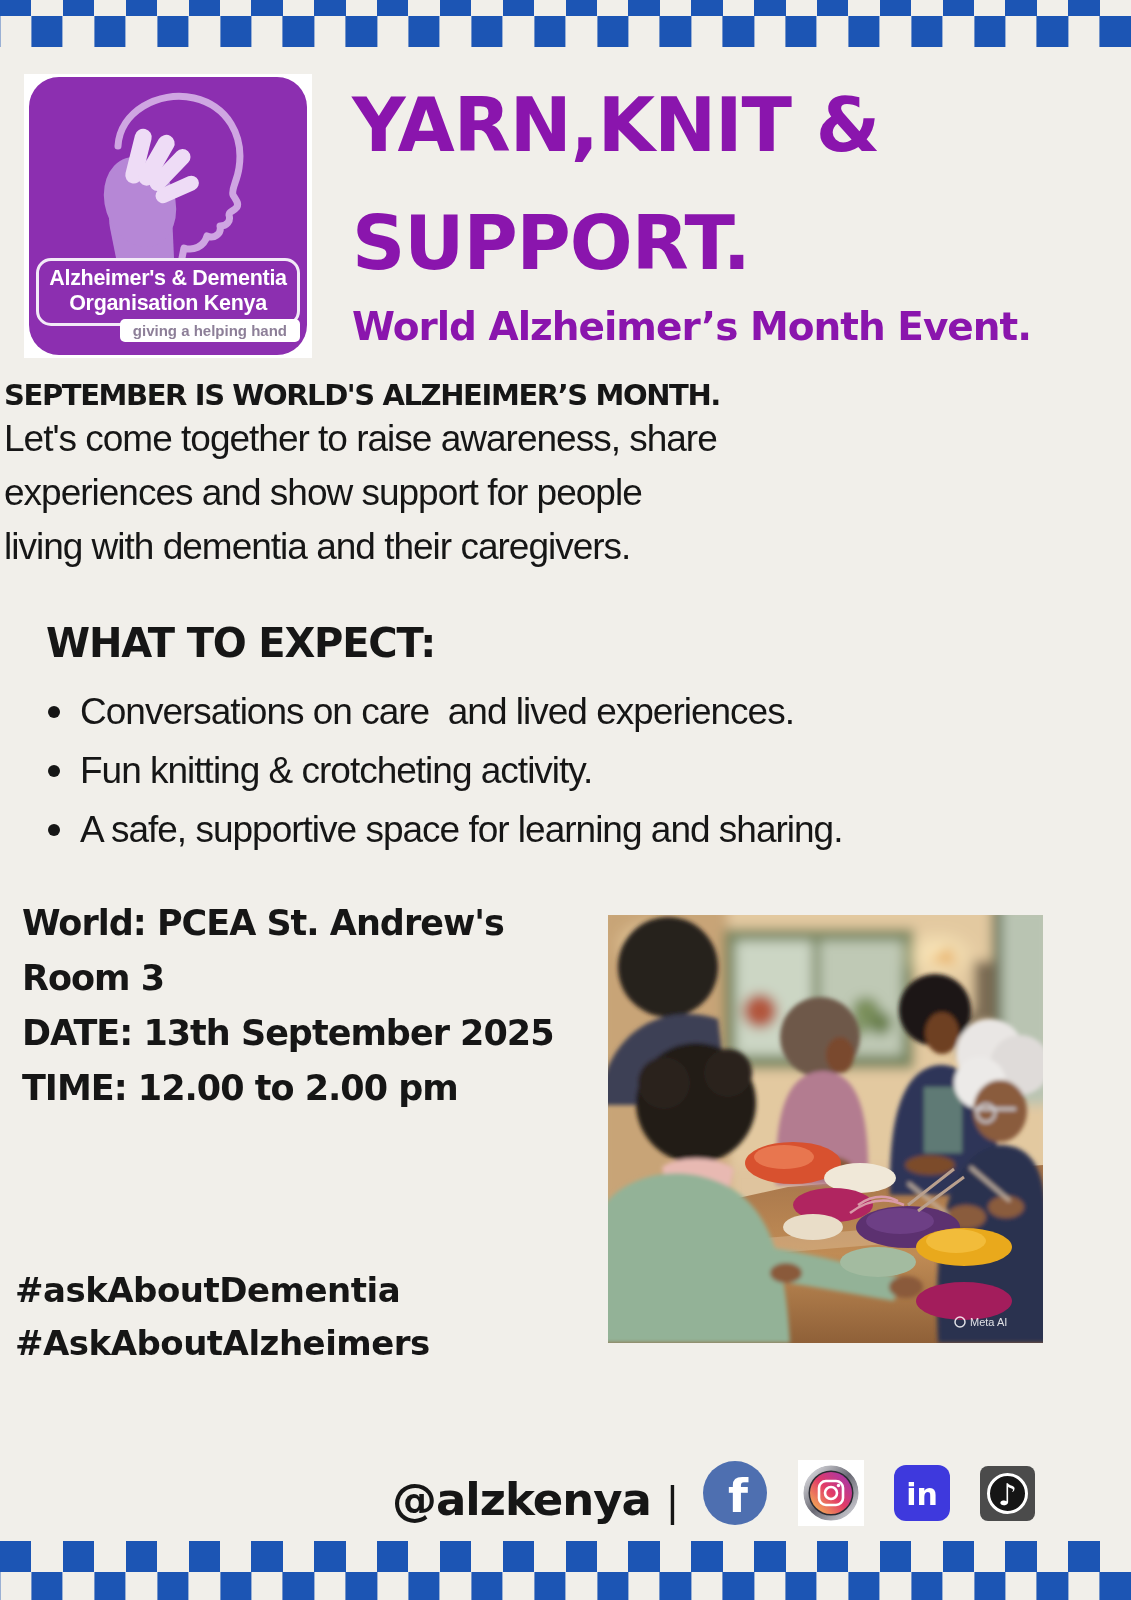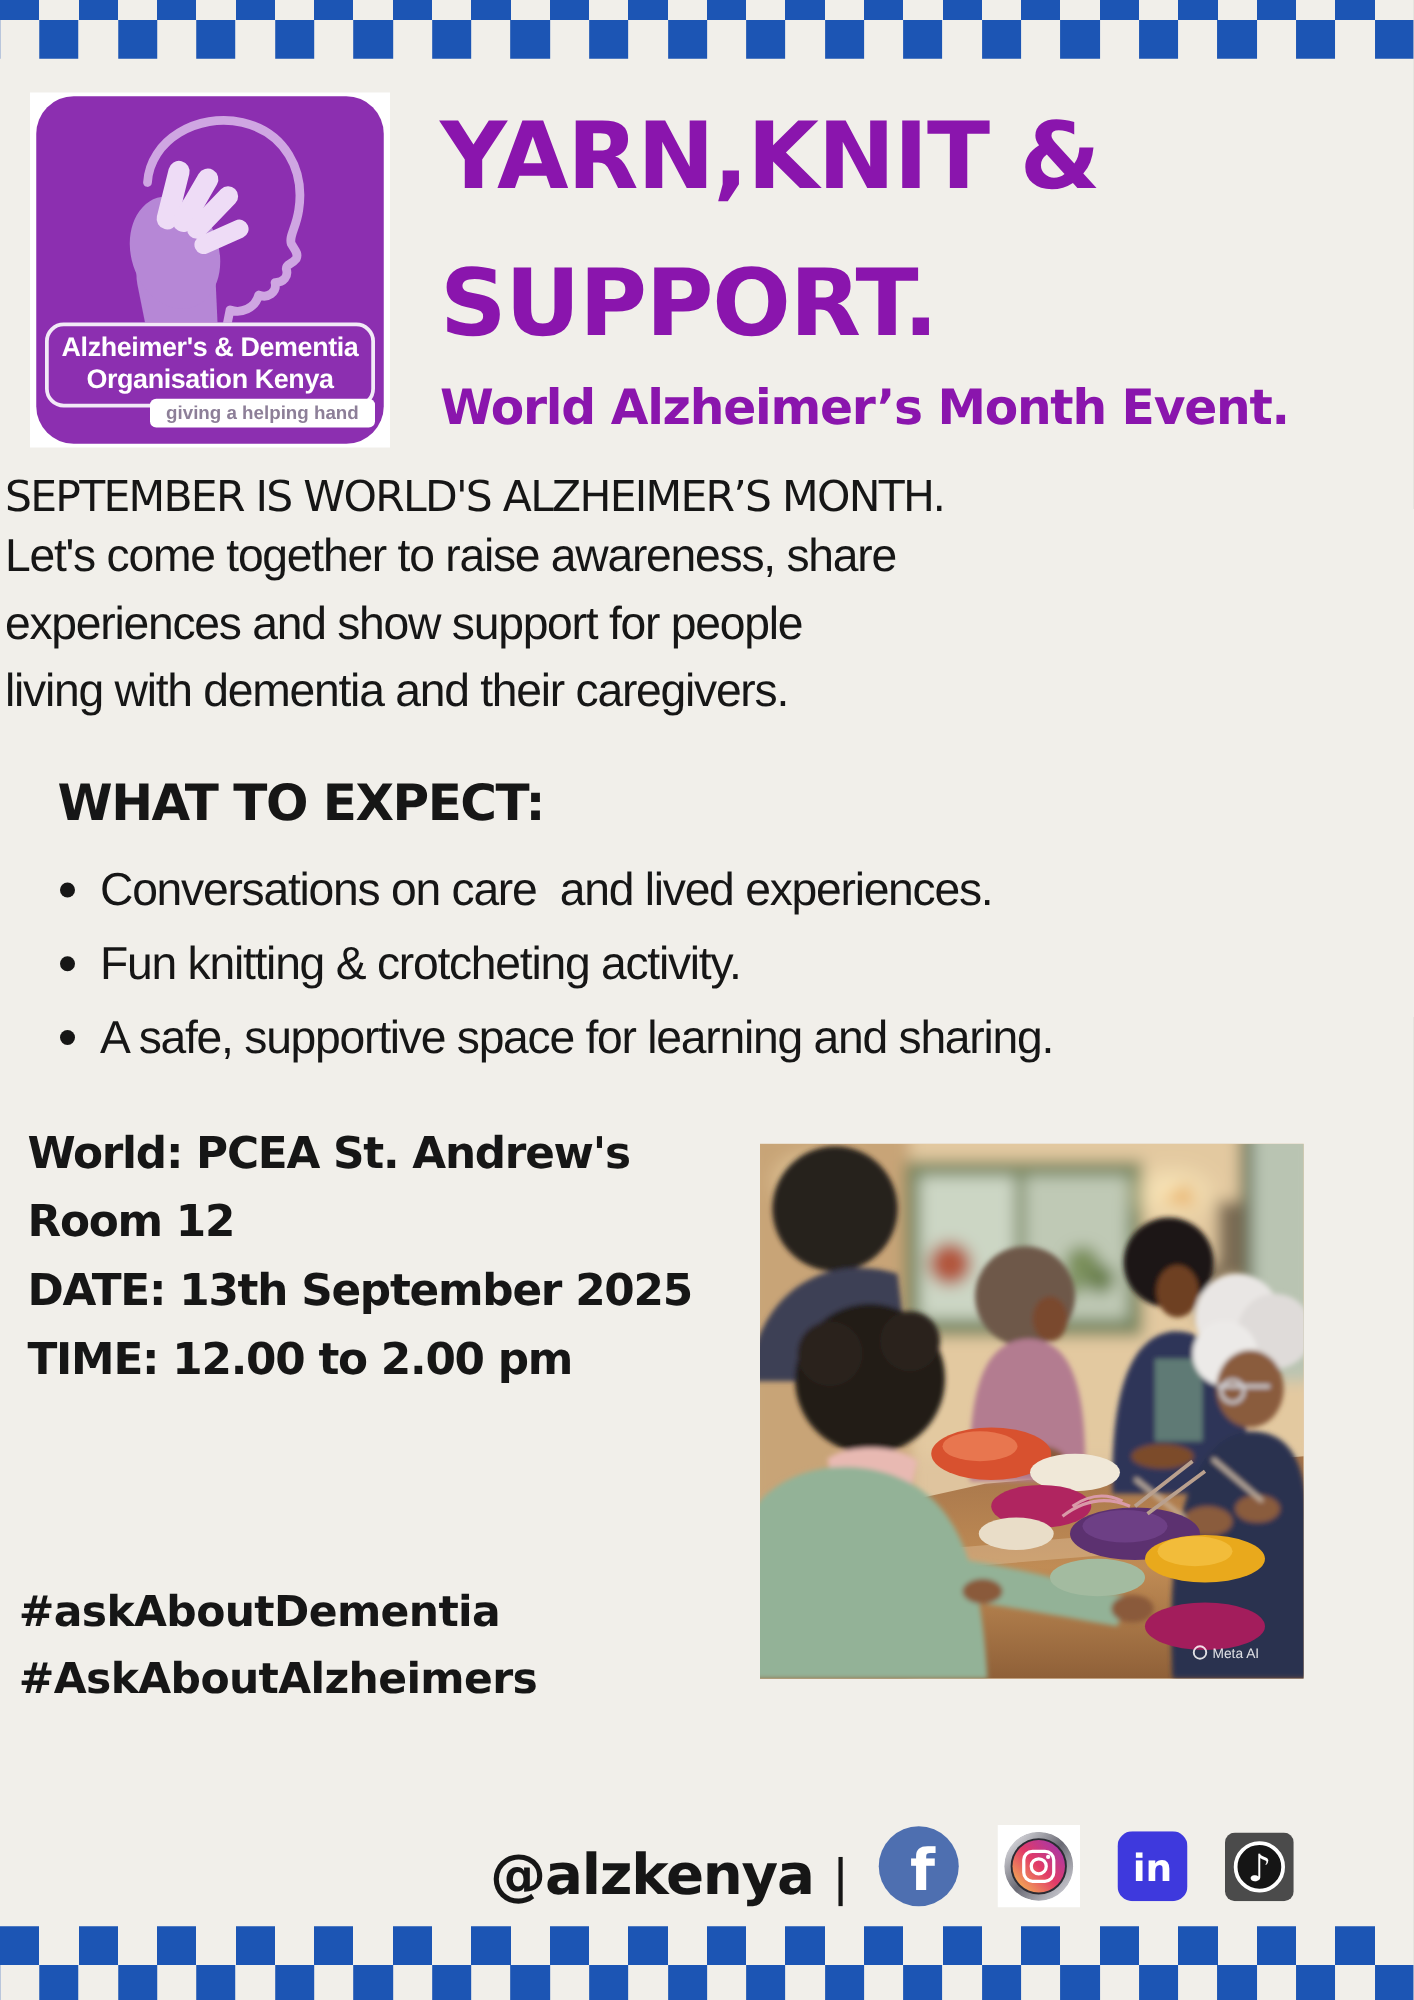--- a/index.html
+++ b/index.html
@@ -43,21 +43,21 @@
     padding:3px 13px;font-size:15px;font-weight:600;color:#8d7f98;}
   
   .title-wrap{position:absolute;left:352px;top:66px;width:736px;text-align:left;}
   .title-line{font-family:"DejaVu Sans","Liberation Sans",sans-serif;
     font-weight:bold;font-size:74px;line-height:118px;color:var(--purple);letter-spacing:-1px;}
   .subtitle{font-family:"DejaVu Sans","Liberation Sans",sans-serif;
     font-weight:bold;font-size:39px;color:var(--purple);margin-top:2px;letter-spacing:-1px;}
   
   .intro{position:absolute;left:4px;top:378px;width:1030px;}
   .intro-heading{font-family:"DejaVu Sans","Liberation Sans",sans-serif;
-    font-weight:normal;font-size:34px;letter-spacing:-1.4px;}
+    font-weight:bold;font-size:29px;letter-spacing:-1.4px;}
   .intro-line{font-size:37px;letter-spacing:-1px;line-height:54px;}
   .intro .intro-line:first-of-type{margin-top:10px;}
   
   .expect{position:absolute;left:22px;top:620px;width:1090px;margin-left:24px;}
   .expect-heading{font-family:"DejaVu Sans","Liberation Sans",sans-serif;
     font-weight:bold;font-size:40px;letter-spacing:-1.2px;}
   .expect-list{margin:16px 0 0 0;padding:0;list-style:none;}
   .expect-list li{display:flex;align-items:baseline;font-size:37px;
     letter-spacing:-1px;line-height:59px;}
   .bullet-dot{width:12px;height:12px;border-radius:50%;background:var(--ink);
@@ -145,21 +145,21 @@
       </li>
       <li>
         <span class="bullet-dot"></span>
         <span class="bullet-text">A safe, supportive space for learning and sharing.</span>
       </li>
     </ul>
   </div>
 
   <div class="details">
     <div>World: PCEA St. Andrew's</div>
-    <div>Room 12</div>
+    <div>Room 3</div>
     <div>DATE: 13th September 2025</div>
     <div>TIME: 12.00 to 2.00 pm</div>
   </div>
 
   <div class="photo">
     <svg width="435" height="428" viewBox="0 0 435 428">
       <defs>
         <filter id="b5" x="-20%" y="-20%" width="140%" height="140%">
             <feGaussianBlur stdDeviation="6"></feGaussianBlur>
           </filter>

